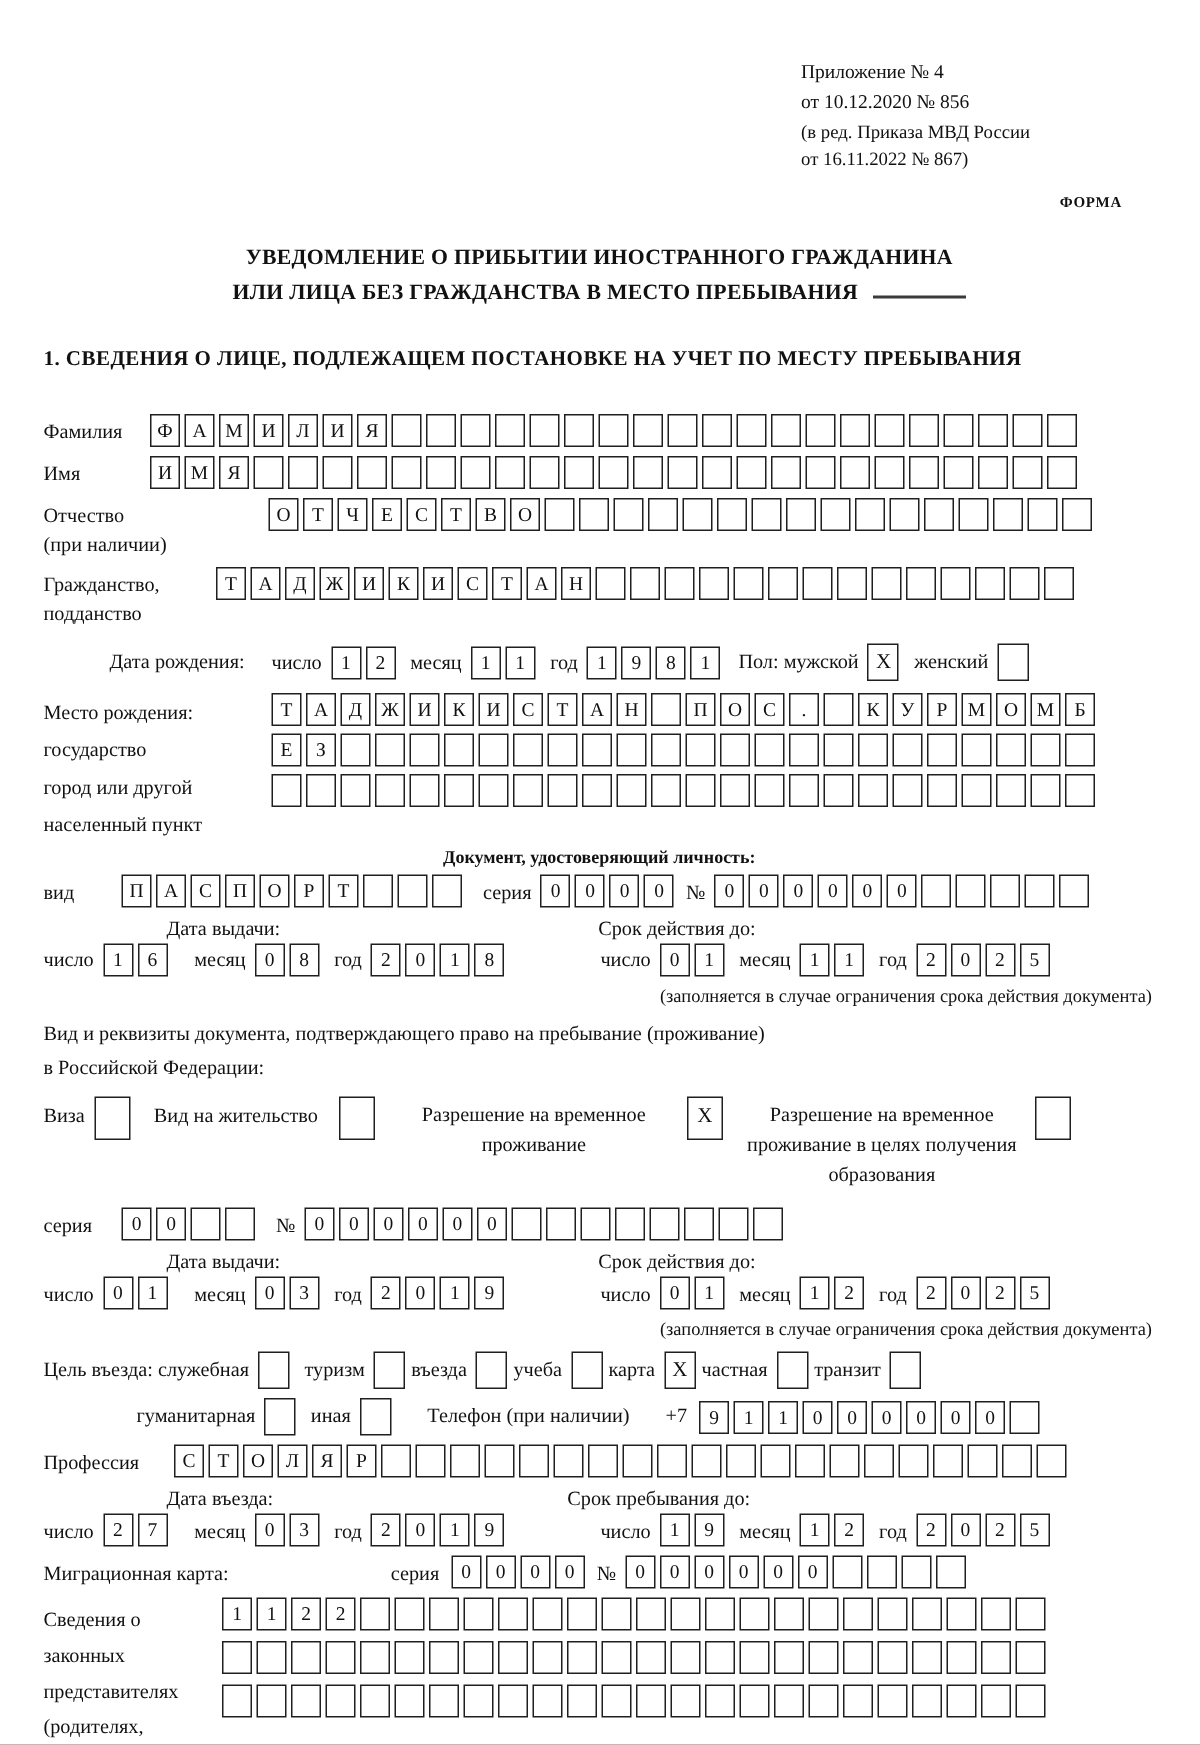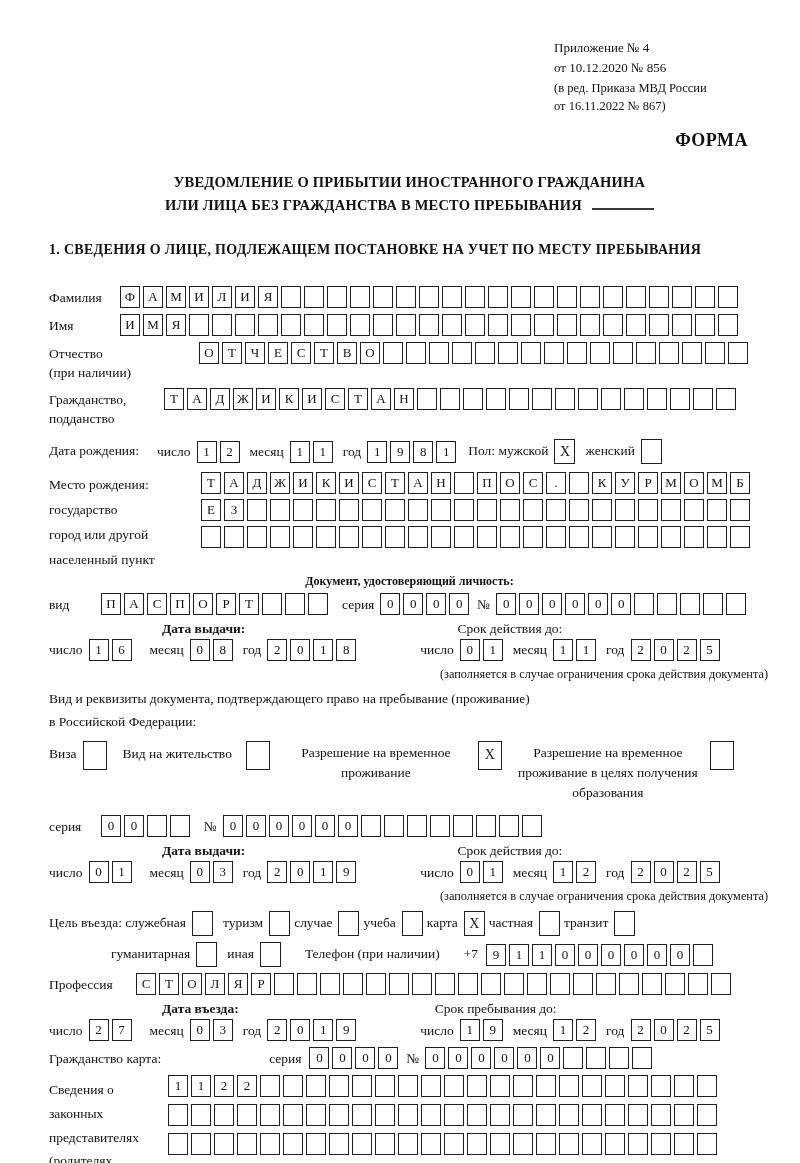--- a/index.html
+++ b/index.html
@@ -1,25 +1,25 @@
 <!DOCTYPE html>
 <html><head>
 <meta charset="utf-8">
 <style>
   html,body{margin:0;padding:0;background:#888;}
   .page{
     width:800px;height:1163px;background:#ffffff;color:#111;
     font-family:"Liberation Serif", serif;font-size:13.5px;
-    box-sizing:border-box;padding:38px 30px 0 49px;position:relative;
+    box-sizing:border-box;padding:38px 30px 0 29px;position:relative;
     margin:0 auto;overflow:hidden;
   }
   
   .annex{margin-left:505px;width:215px;line-height:1.5;font-size:13px;}
   .annex .amend{font-size:12.5px;line-height:1.45;margin-top:2px;}
-  .forma{font-weight:bold;text-align:right;padding-right:22px;margin-top:15px;font-size:18px;letter-spacing:.5px;}
+  .forma{font-weight:bold;text-align:right;padding-right:22px;margin-top:15px;font-size:10px;letter-spacing:.5px;}
   
   .title{text-align:center;font-weight:bold;font-size:14.5px;line-height:1.6;margin-top:20px;letter-spacing:.2px;}
   .blankline{display:inline-block;width:62px;border-bottom:2.5px solid #3a3a3a;height:12px;margin-left:10px;}
   .sec-heading{font-weight:bold;font-size:14px;margin-top:24px;letter-spacing:.3px;white-space:nowrap;}
   
   .frow{display:flex;align-items:flex-start;margin-bottom:6px;}
   .lbl{line-height:1.4;padding-top:3px;flex:none;}
   .w71{width:71px;} .w115{width:115px;} .w150{width:150px;} .w152{width:152px;}
   .w52{width:52px;} .w87{width:87px;} .w119{width:119px;}
   
@@ -39,21 +39,21 @@
   .cbx.big{width:24px;height:29px;}
   .cbx.last{margin-right:0;}
   
   .dg{display:flex;align-items:center;flex:none;}
   .dg .t{margin-right:6px;line-height:1;}
   .dg .cells{margin-right:10px;}
   .dg .cells:last-child{margin-right:0;}
   .mt2{margin-top:2px;}
   .center-bold{text-align:center;font-weight:bold;font-size:12px;margin:2px 0 4px 0;}
   .sublabels{display:flex;margin-bottom:2px;}
-  .sub1{margin-left:113px;font-weight:bold;}
+  .sub1{margin-left:82px;}
   .sub2{margin-left:212px;}
   .sub2b{margin-left:196px;}
   .note-right{text-align:right;font-size:12.3px;margin:1px 0 7px 0;padding-right:2px;}
   .plain{margin-bottom:3px;line-height:1.5;}
   .optlbl{width:192px;text-align:center;line-height:1.5;flex:none;padding-top:2px;}
   .visarow{margin-top:8px;margin-bottom:12px;}
   .indent60{margin-left:62px;}
   .mr6{margin-right:6px;} .ml14{margin-left:14px;padding-top:3px;} .ml8{margin-left:8px;padding-top:3px;}
   .ai-c{align-items:center;}
   .ai-c .lbl{padding-top:0;}
@@ -208,21 +208,21 @@
         <span class="cell"></span>
         <span class="cell"></span>
         <span class="cell"></span>
         <span class="cell"></span>
         <span class="cell"></span>
         <span class="cell"></span>
         <span class="cell"></span>
       </span>
   </div>
 
-  <div class="frow ai-c" style="margin-top:10px;">
+  <div class="frow ai-c" style="margin-top:10px;margin-left:44px;">
     <span class="lbl" style="width:108px;">Дата рождения:</span>
     <span class="dg">
       <span class="t">число</span>
       <span class="cells">
           <span class="cell">1</span>
           <span class="cell">2</span>
         </span>
       <span class="t">месяц</span>
       <span class="cells">
           <span class="cell">1</span>
@@ -501,21 +501,21 @@
         </span>
     </span>
   </div>
   <div class="note-right">(заполняется в случае ограничения срока действия документа)</div>
 
   <div class="frow ai-c" style="margin-top:2px;">
     <span class="lbl">Цель въезда: служебная</span>
     <span class="cbx"></span>
     <span class="lbl">туризм</span>
     <span class="cbx" style="margin-right:4px;"></span>
-    <span class="lbl">случае</span>
+    <span class="lbl">въезда</span>
     <span class="cbx" style="margin-right:4px;"></span>
     <span class="lbl">учеба</span>
     <span class="cbx" style="margin-right:4px;"></span>
     <span class="lbl">карта</span>
     <span class="cbx" style="margin-right:4px;">X</span>
     <span class="lbl">частная</span>
     <span class="cbx" style="margin-right:4px;"></span>
     <span class="lbl">транзит</span>
     <span class="cbx last"></span>
   </div>
@@ -612,21 +612,21 @@
       <span class="cells">
           <span class="cell">2</span>
           <span class="cell">0</span>
           <span class="cell">2</span>
           <span class="cell">5</span>
         </span>
     </span>
   </div>
 
   <div class="frow" style="margin-top:4px;">
-    <span class="lbl">Гражданство карта:</span>
+    <span class="lbl">Миграционная карта:</span>
     <span class="lbl" style="margin-left:108px;margin-right:8px;">серия</span>
     <span class="cells">
         <span class="cell">0</span>
         <span class="cell">0</span>
         <span class="cell">0</span>
         <span class="cell">0</span>
       </span>
     <span class="lbl ml8 mr6">№</span>
     <span class="cells">
         <span class="cell">0</span>

